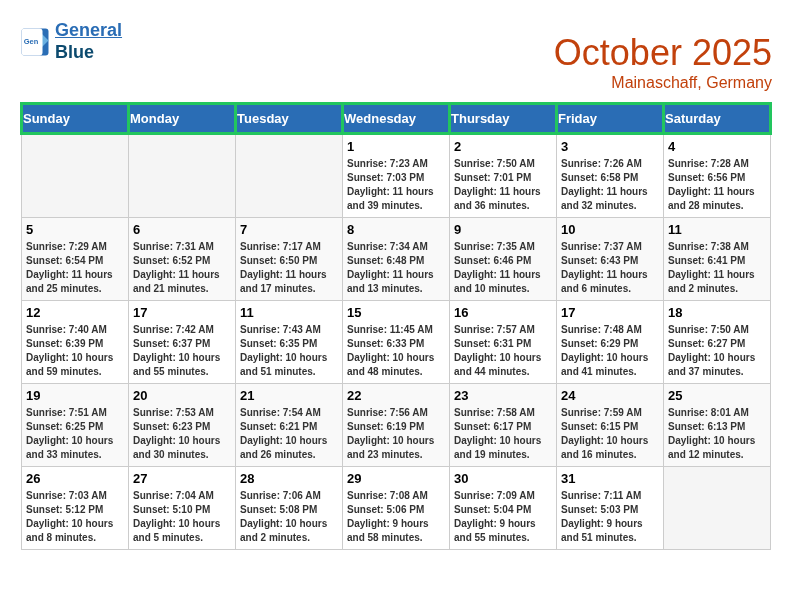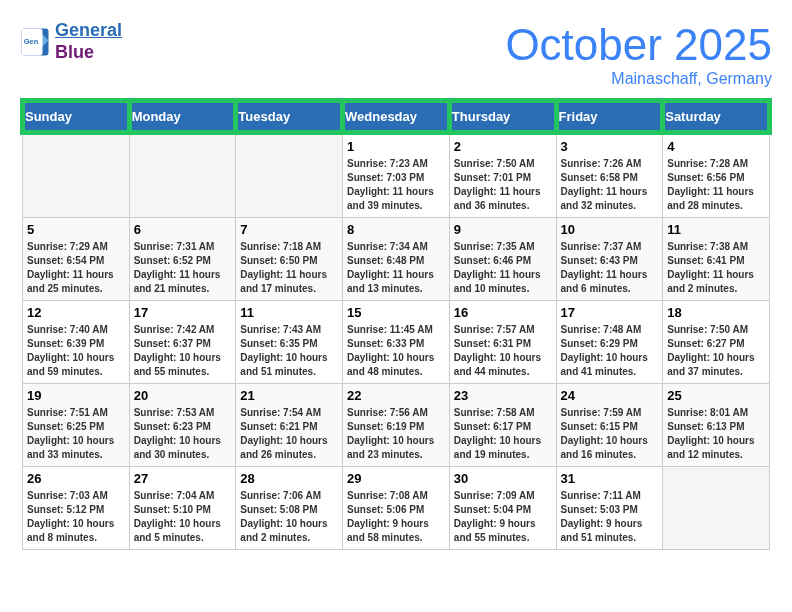--- a/index.html
+++ b/index.html
@@ -32,40 +32,41 @@
       text-decoration: underline;
     }
     .logo-icon {
       width: 30px;
       height: 30px;
     }
     .title-block {
       text-align: right;
     }
     .month-title {
-      font-size: 44px;
-      color: #3b82f6;
+      font-size: 36px;
+      color: #c2410c;
       font-weight: normal;
+      margin-top: 12px;
     }
     .subtitle {
       font-size: 16px;
-      color: #3b82f6;
+      color: #c2410c;
     }
     .calendar {
       width: 100%;
       border-collapse: collapse;
       font-size: 11px;
     }
     .calendar th {
       background-color: #2a6db5;
       color: #fff;
       padding: 6px 0;
       text-align: left;
       font-size: 13px;
-      border: 5px solid #22c55e;
+      border: 3px solid #22c55e;
     }
     .calendar td {
       border: 1px solid #ccc;
       vertical-align: top;
       padding: 4px;
       width: 107px;
       min-height: 80px;
       background: #fff;
     }
     .calendar td.empty {
@@ -93,21 +94,21 @@
 <div class="header">
   <div class="logo">
     <svg class="logo-icon" viewBox="0 0 40 40">
       <rect x="2" y="2" width="36" height="36" rx="4" fill="#2a6db5"></rect>
       <polygon points="28,8 38,18 28,28" fill="#6ab0e0"></polygon>
       <rect x="2" y="2" width="28" height="36" rx="4" fill="white"></rect>
       <text x="5" y="22" font-size="10" font-weight="bold" fill="#2a6db5">Gen</text>
     </svg>
     <div class="logo-text">
       <div><span>General</span></div>
-      <div style="color:#701a75;">Blue</div>
+      <div style="color:#0c4a6e;">Blue</div>
     </div>
   </div>
   <div class="title-block">
     <div class="month-title">October 2025</div>
     <div class="subtitle">Mainaschaff, Germany</div>
   </div>
 </div>
 
 <table class="calendar">
   <thead>
@@ -172,21 +173,21 @@
         <span class="day-num">6</span>
         <div class="day-info">
           <span>Sunrise: 7:31 AM</span><br>
           <span>Sunset: 6:52 PM</span><br>
           <span>Daylight: 11 hours and 21 minutes.</span>
         </div>
       </td>
         <td>
         <span class="day-num">7</span>
         <div class="day-info">
-          <span>Sunrise: 7:18 AM</span><br>
+          <span>Sunrise: 7:17 AM</span><br>
           <span>Sunset: 6:50 PM</span><br>
           <span>Daylight: 11 hours and 17 minutes.</span>
         </div>
       </td>
         <td>
         <span class="day-num">8</span>
         <div class="day-info">
           <span>Sunrise: 7:34 AM</span><br>
           <span>Sunset: 6:48 PM</span><br>
           <span>Daylight: 11 hours and 13 minutes.</span>

